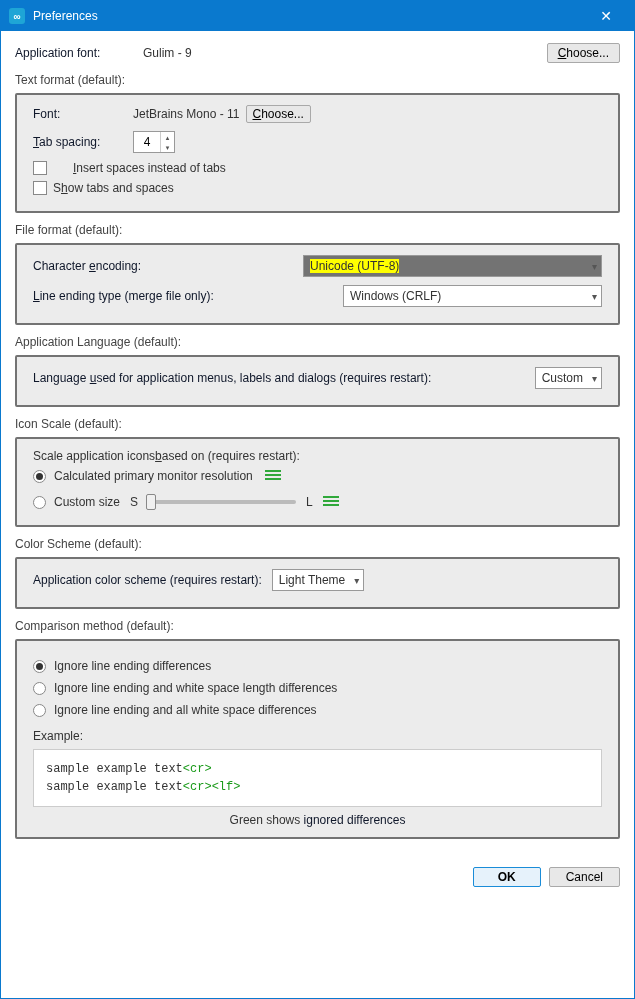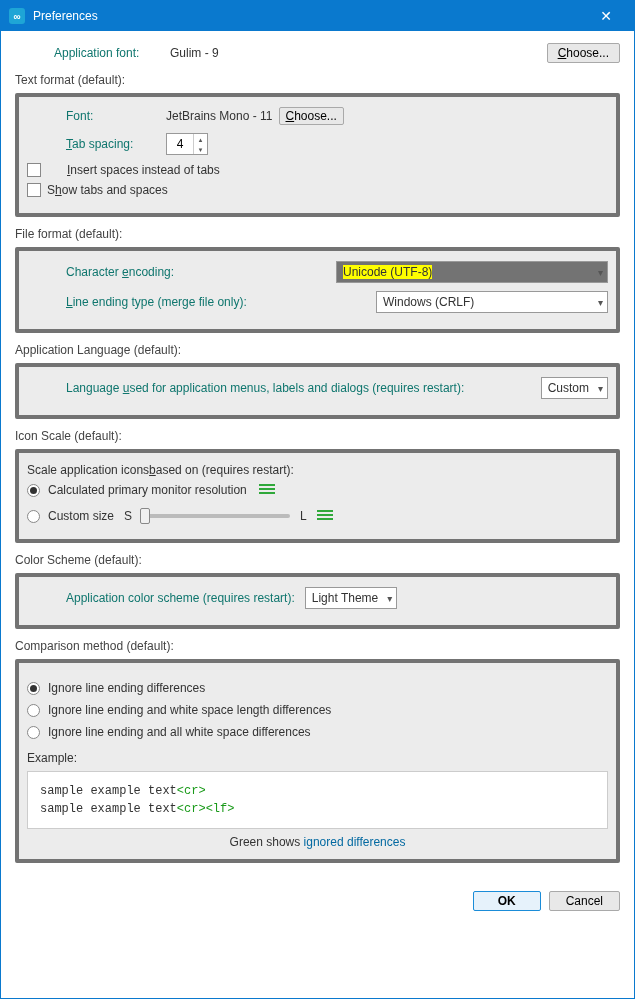--- a/index.html
+++ b/index.html
@@ -40,38 +40,38 @@
     cursor: pointer;
   }
   .content {
     padding: 12px 14px 10px 14px;
   }
   .row {
     display: flex;
     align-items: center;
     margin-bottom: 6px;
   }
-  .label { color: #0f766e; margin-left: 39px; }
+  .label { color: #0f172a; }
   .btn {
     background: #e8e8e8;
     border: 1px solid #a9a9a9;
     padding: 2px 10px;
     font-size: 12px;
     cursor: pointer;
     border-radius: 2px;
   }
   .btn.small { padding: 1px 6px; }
   .section-title {
     margin: 10px 0 6px 0;
     color: #444;
   }
   .groupbox {
-    border: 4px solid #737373;
+    border: 2px solid #737373;
     background: #ececec;
-    padding: 10px 8px;
+    padding: 10px 16px;
     border-radius: 2px;
     margin-bottom: 10px;
   }
   .spinner {
     display: inline-flex;
     border: 1px solid #999;
     background: #fff;
     height: 22px;
   }
   .spinner input {
@@ -146,21 +146,21 @@
     font-family: "Courier New", monospace;
     font-size: 12px;
     line-height: 1.5;
   }
   .example-box .marker { color: #1a9a1a; }
   .footer-note {
     text-align: center;
     margin-top: 6px;
     color: #333;
   }
-  .footer-note .green { color: #0369a1; }
+  .footer-note .green { color: #0f172a; }
   .dialog-buttons {
     display: flex;
     justify-content: flex-end;
     gap: 8px;
     padding: 8px 14px 12px 0;
   }
   .dialog-buttons .btn.primary {
     background: #e6f2fb;
     border: 1px solid #1a8cd8;
     padding: 2px 24px;
@@ -174,21 +174,21 @@
 <div class="titlebar">
   <div class="app-icon">∞</div>
   <div class="title">Preferences</div>
   <div class="close">✕</div>
 </div>
 
 <div class="content">
 
   <div class="row" style="margin-bottom:10px;">
     <span class="label" style="width:100px;">Application font:</span>
-    <span style="margin-left:16px;">Gulim - 9</span>
+    <span style="margin-left:28px;">Gulim - 9</span>
     <span style="flex:1"></span>
     <button class="btn"><span style="text-decoration:underline">C</span><span>hoose...</span></button>
   </div>
 
   <div class="section-title">Text format (default):</div>
   <div class="groupbox">
     <div class="row">
       <span class="label" style="width:100px;">Font:</span>
       <span style="margin-right:6px;">JetBrains Mono - 11</span>
       <button class="btn small"><span style="text-decoration:underline">C</span>hoose...</button>

